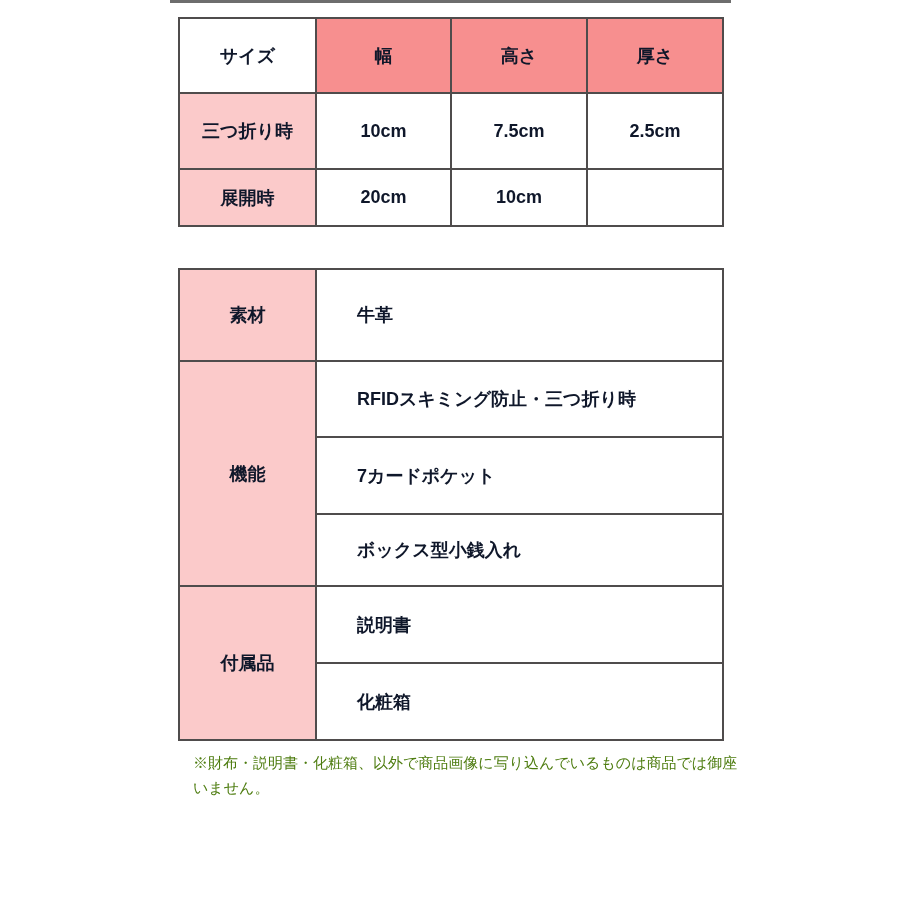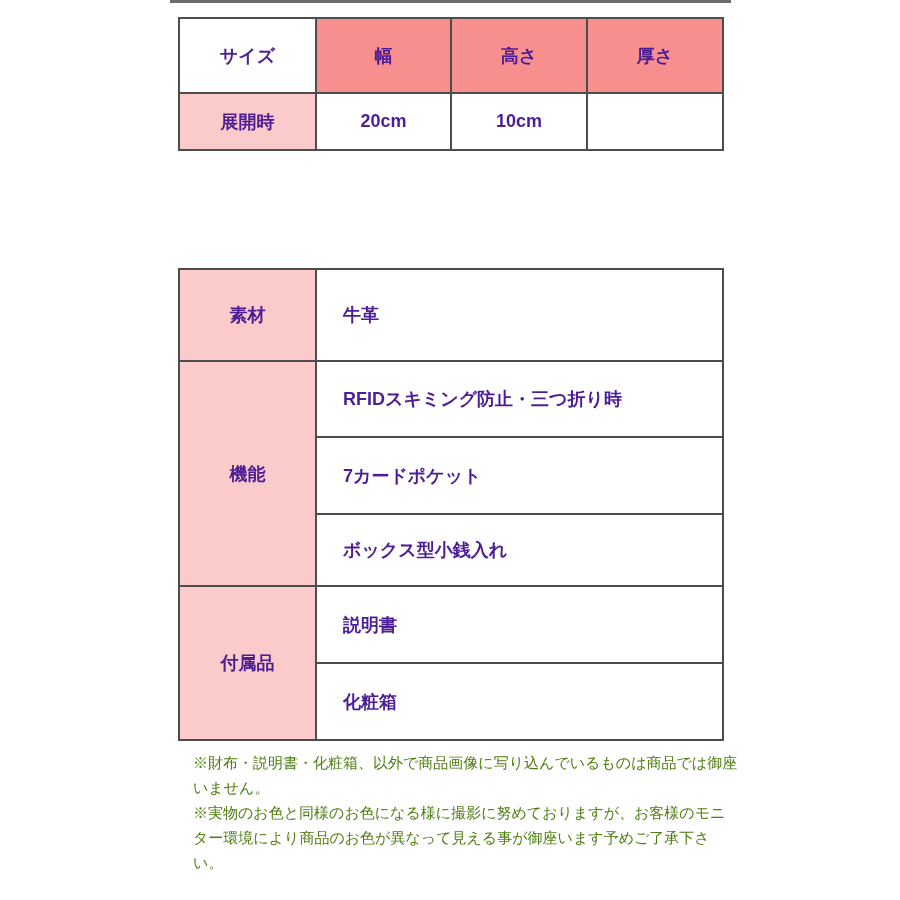--- a/index.html
+++ b/index.html
@@ -28,33 +28,33 @@
     border-collapse: collapse;
     table-layout: fixed;
     width: 544px;
   }
   #size-table { top: 17px; }
   #spec-table { top: 268px; }
   th, td {
     border: 2px solid #4f4c4c;
     font-size: 18px;
     font-weight: bold;
-    color: #4c1d95;
+    color: #0f172a;
     text-align: center;
     vertical-align: middle;
     padding: 0;
     overflow: hidden;
   }
   .col-head { background: #f78f8f; }
   .row-label { background: #fbcaca; }
   .corner-cell { background: #ffffff; }
   .value-cell { background: #ffffff; }
   .left-val {
     text-align: left;
-    padding-left: 26px;
+    padding-left: 40px;
   }
   .notes {
     position: absolute;
     left: 193px;
     top: 750px;
     width: 545px;
     font-size: 15px;
     line-height: 25px;
     color: #4d7c0f;
     font-weight: normal;
@@ -72,20 +72,26 @@
       <col style="width:135px">
       <col style="width:136px">
       <col style="width:136px">
   </colgroup>
   <tbody>
       <tr style="height:75px">
     <th class="corner-cell">サイズ</th>
     <th class="col-head">幅</th>
     <th class="col-head">高さ</th>
     <th class="col-head">厚さ</th>
+  </tr>
+  <tr style="height:76px">
+    <th class="row-label">三つ折り時</th>
+    <td class="value-cell">10cm</td>
+    <td class="value-cell">7.5cm</td>
+    <td class="value-cell">2.5cm</td>
   </tr>
   <tr style="height:57px">
     <th class="row-label">展開時</th>
     <td class="value-cell">20cm</td>
     <td class="value-cell">10cm</td>
     <td class="value-cell"></td>
   </tr>
 </tbody>
   </table>
 
@@ -114,14 +120,13 @@
     <td class="value-cell left-val">説明書</td>
   </tr>
   <tr style="height:77px">
     <td class="value-cell left-val">化粧箱</td>
   </tr>
 </tbody>
   </table>
 
 <div class="notes">
   <p>※財布・説明書・化粧箱、以外で商品画像に写り込んでいるものは商品では御座いません。</p>
-  <p>※実物のお色と同様のお色になる様に撮影に努めておりますが、お客様のモニター環境により商品のお色が異なって見える事が御座います予めご了承下さい。</p>
 </div>
 
 </body></html>

